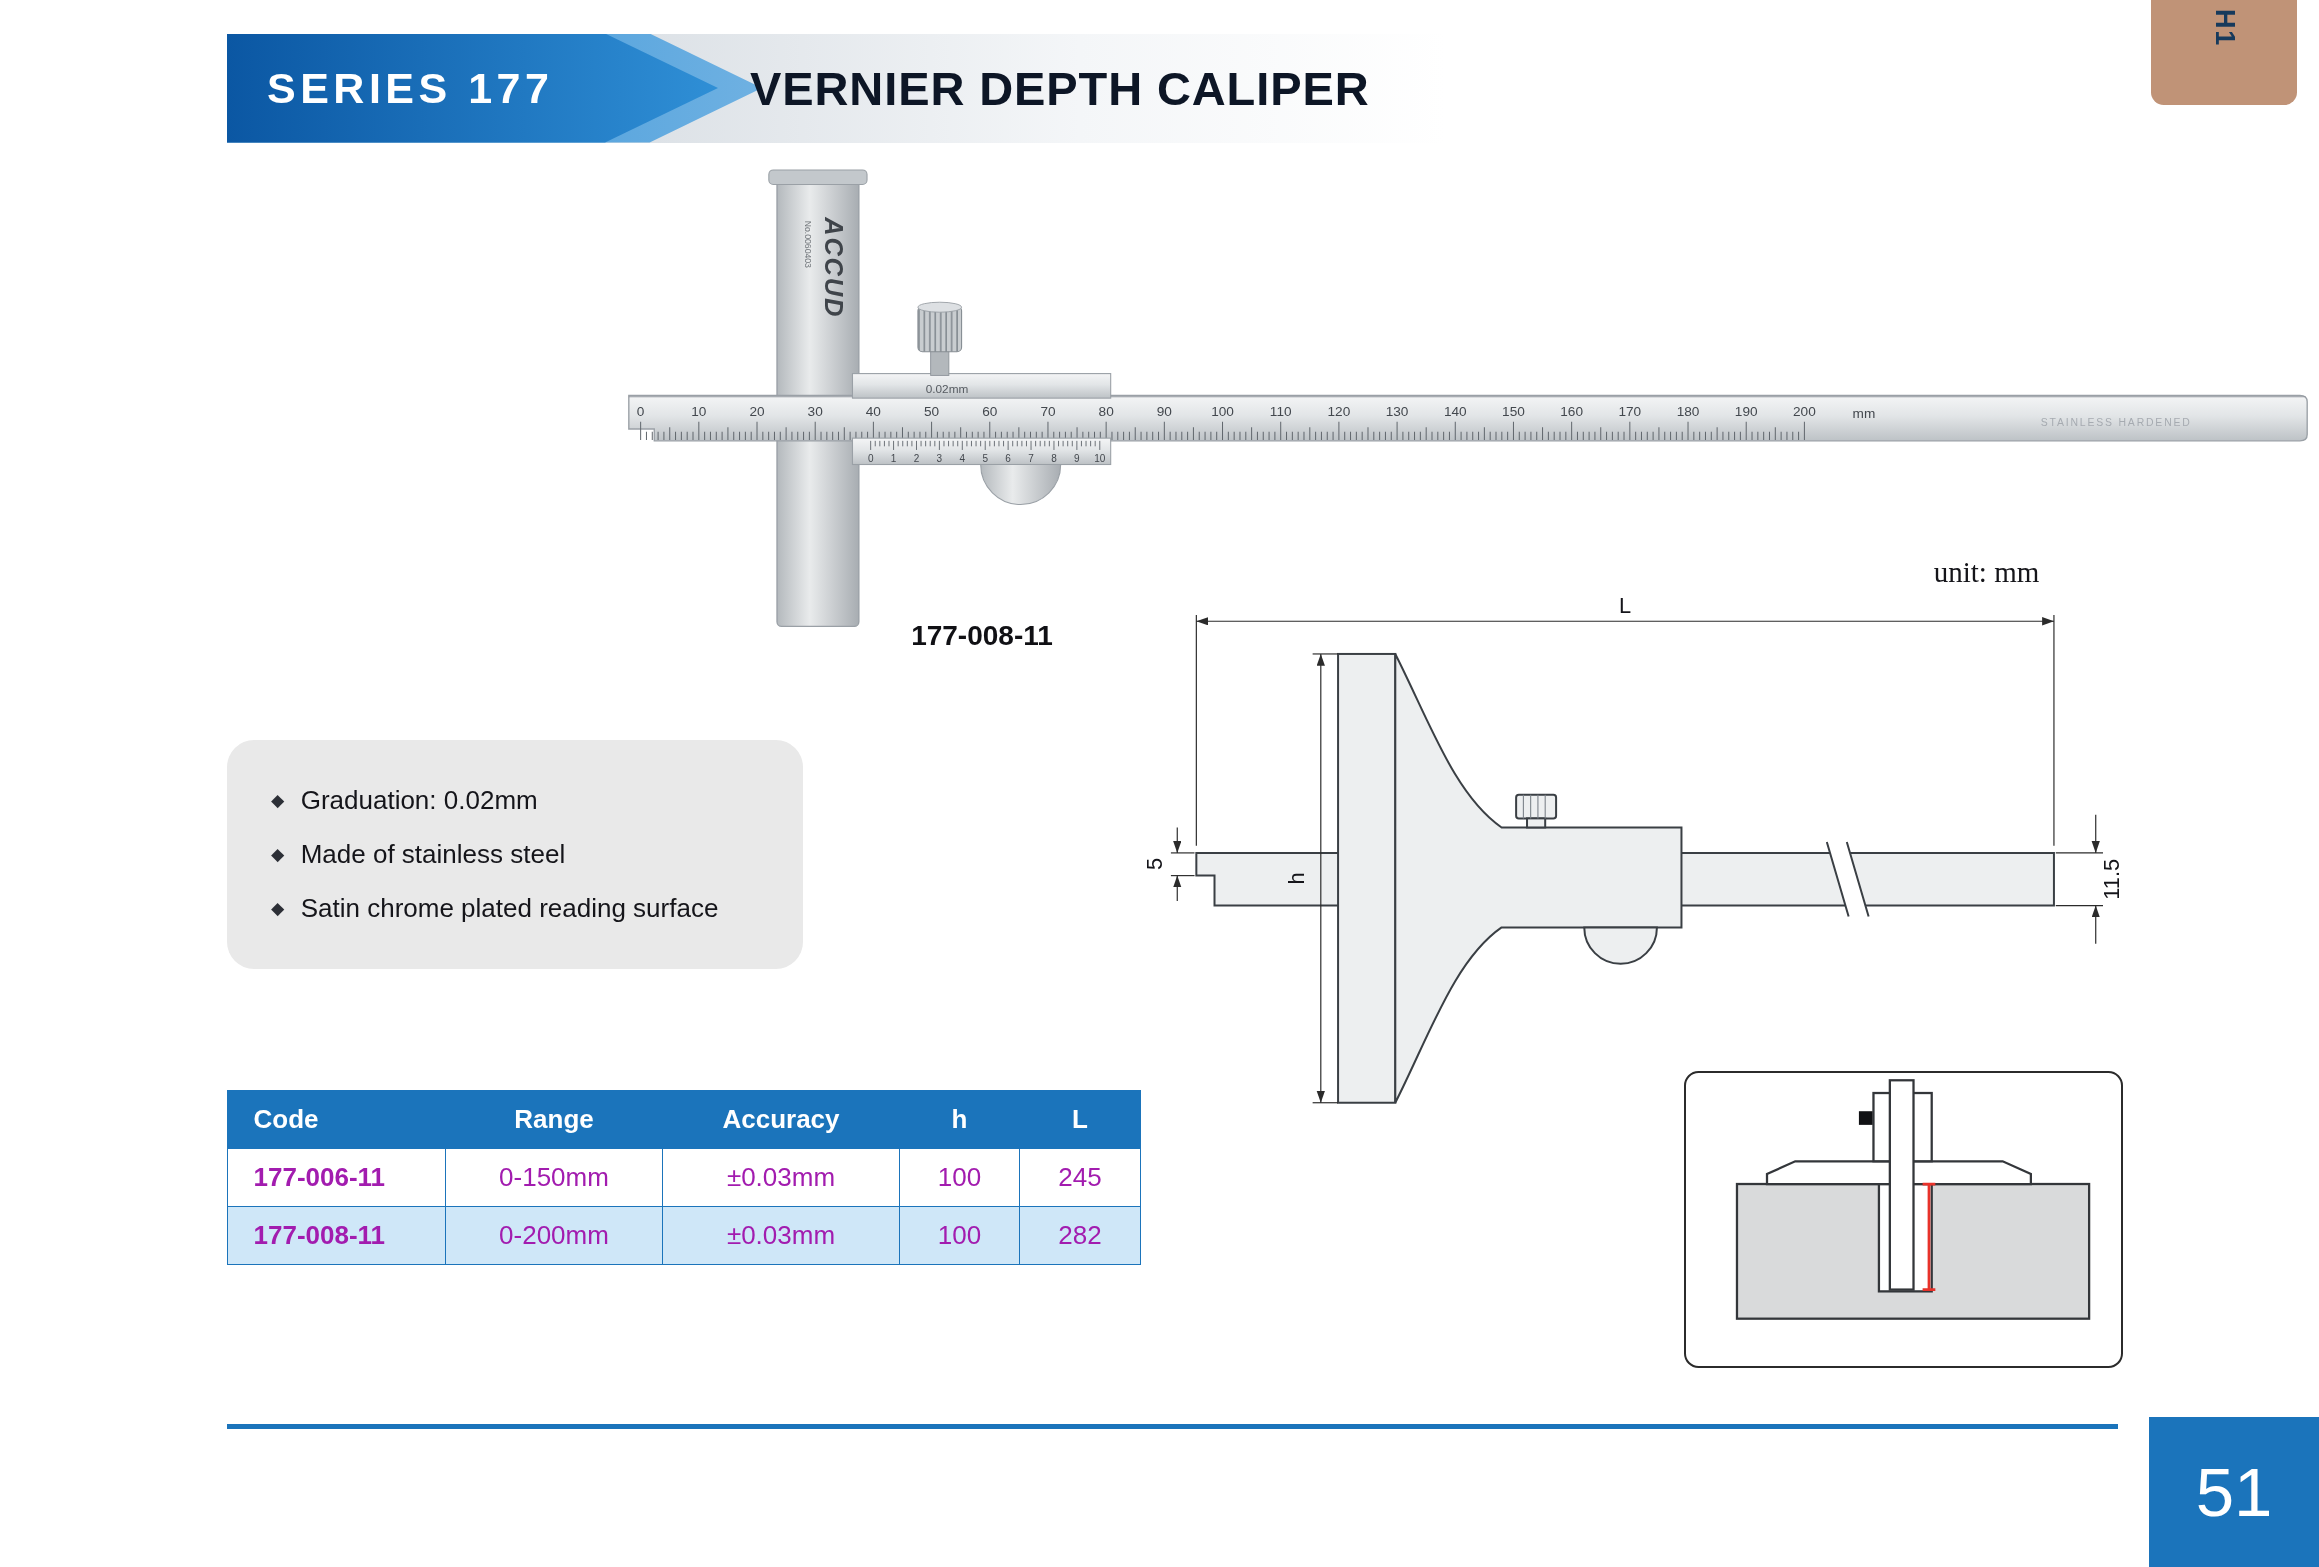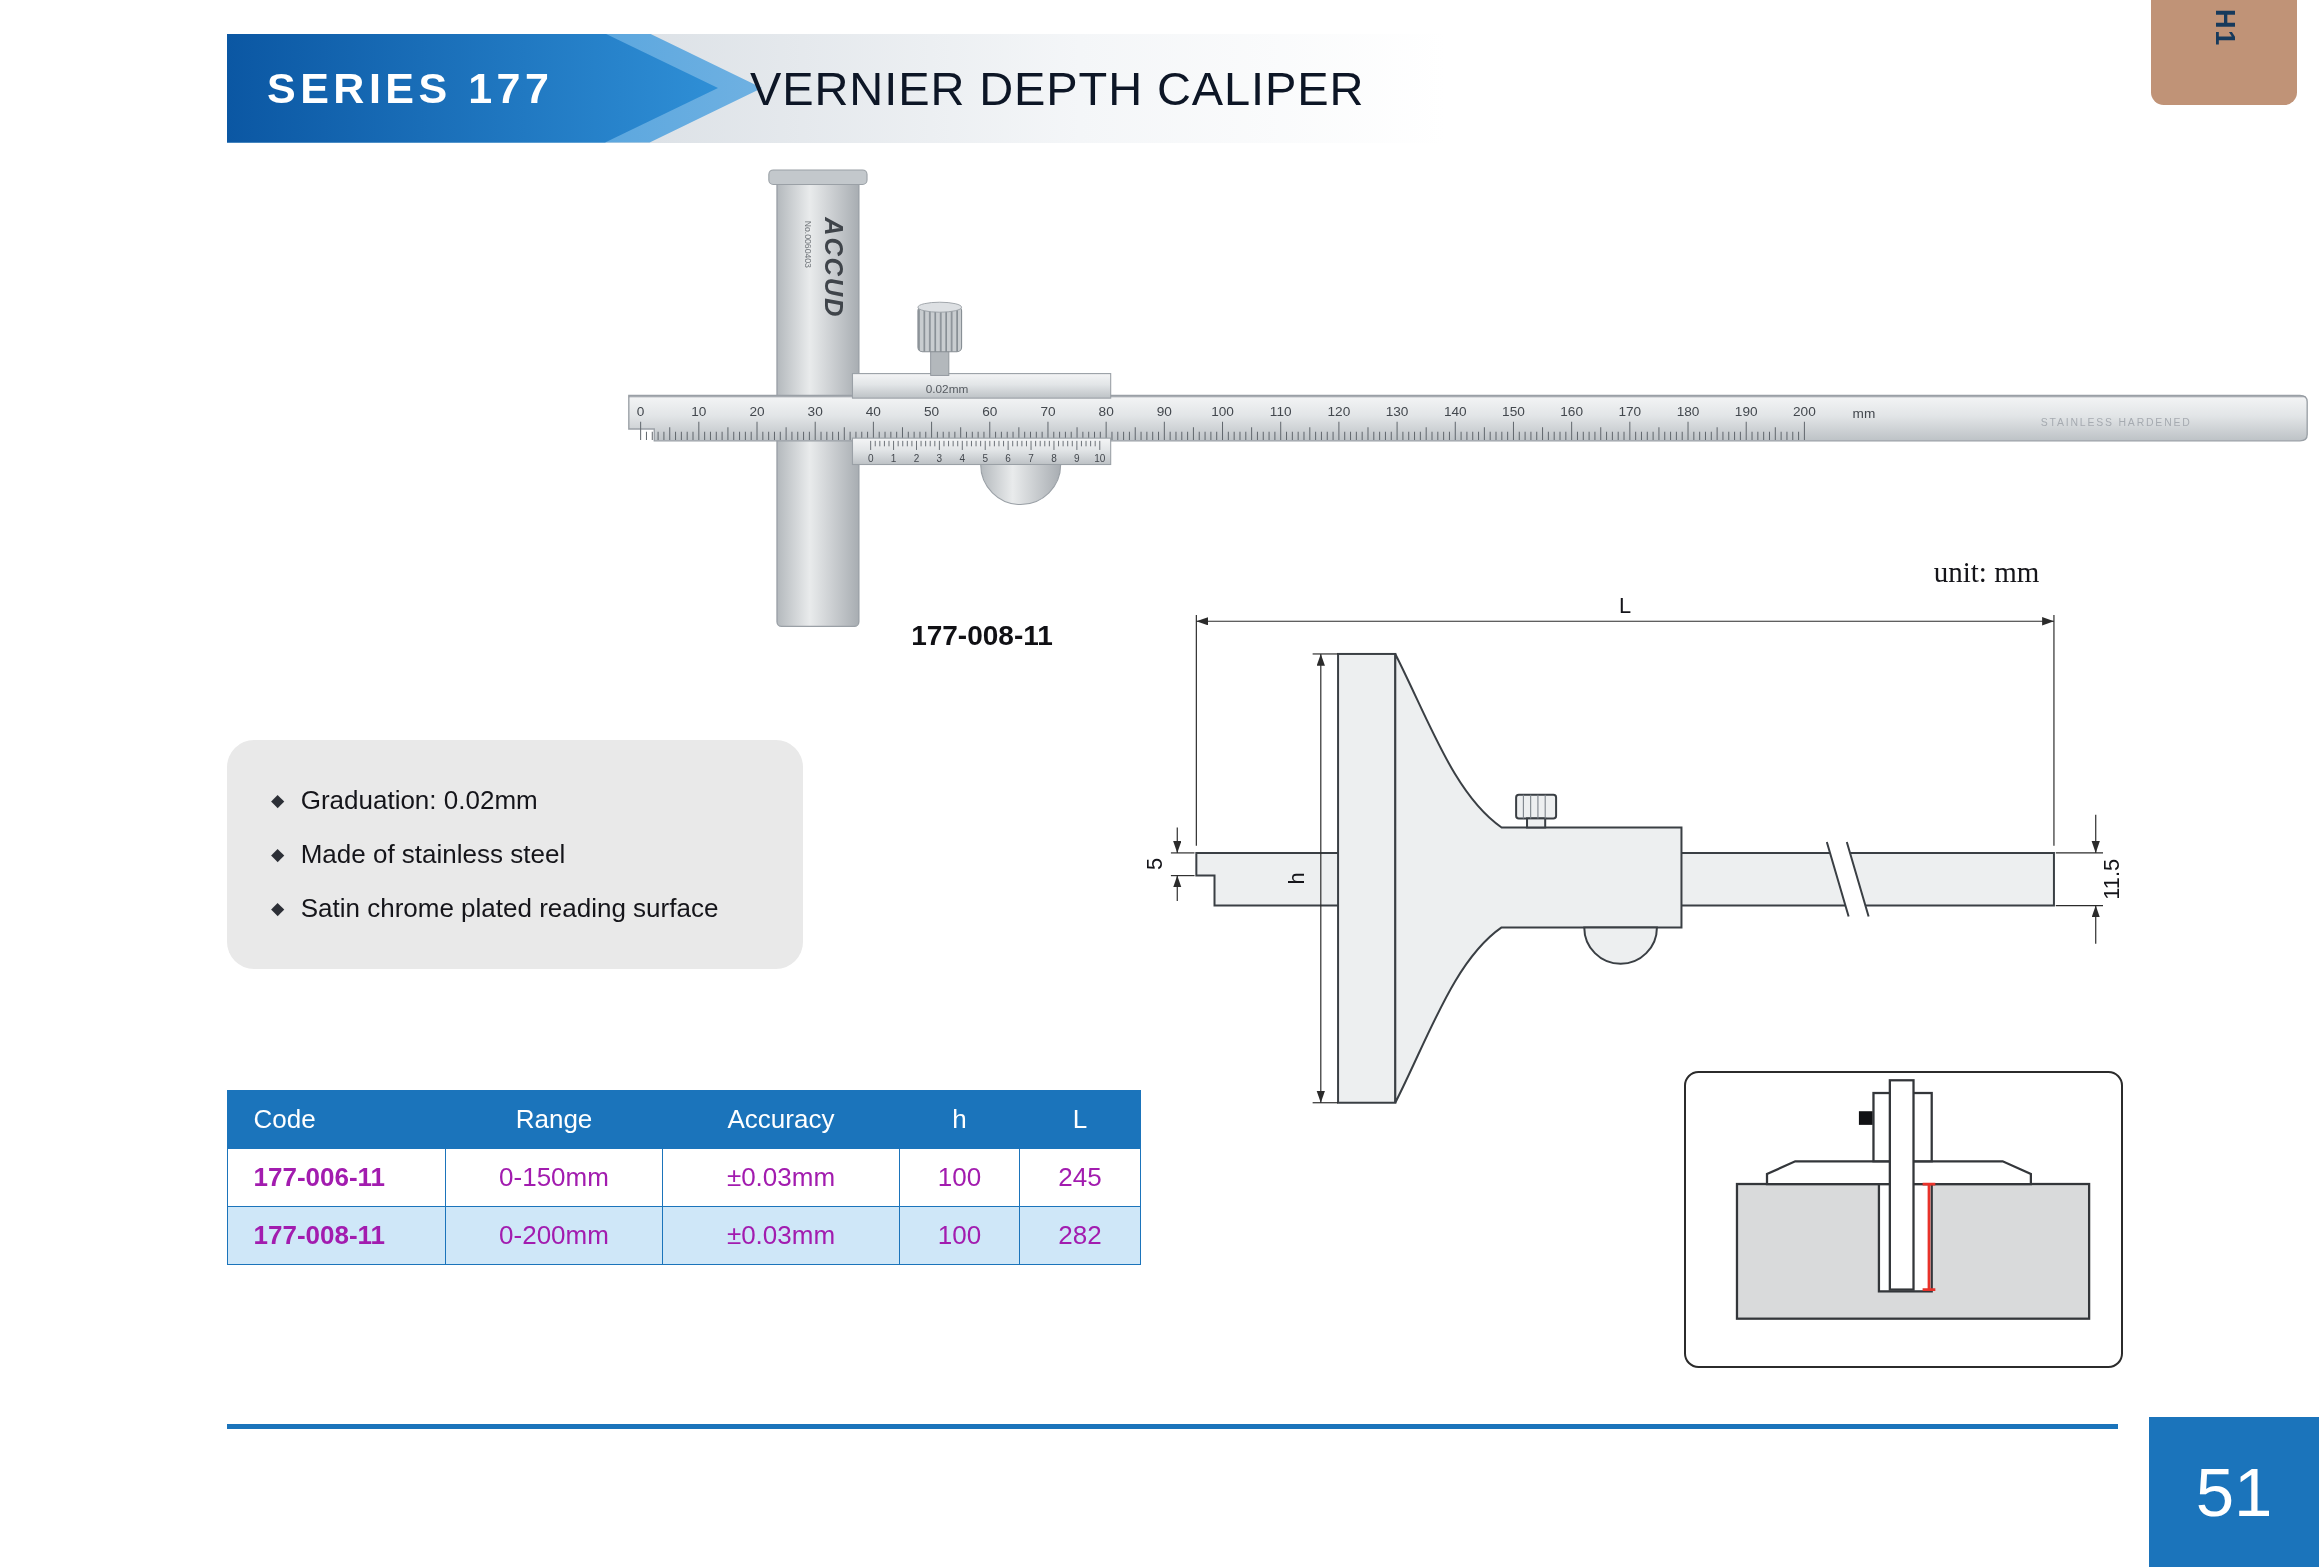--- a/index.html
+++ b/index.html
@@ -12,21 +12,21 @@
     background:linear-gradient(90deg,#c7ced6 0%,#dde2e7 35%,#f4f6f8 70%,#ffffff 100%);margin-top:10px;}
   .banner-accent{position:absolute;left:0;top:0;width:535px;height:109px;
     background:linear-gradient(90deg,var(--banner_mid,#2f8fd6),var(--banner_accent,#6fb1e2));
     clip-path:polygon(0 0,79% 0,100% 50%,79% 100%,0 100%);}
   .banner{position:absolute;left:0;top:0;width:491px;height:109px;
     background:linear-gradient(90deg,var(--banner_dark,#0b57a3) 0%,var(--banner_mid,#2f8fd6) 100%);
     clip-path:polygon(0 0,77% 0,100% 50%,77% 100%,0 100%);
     display:flex;align-items:center;padding-left:40px;box-sizing:border-box;}
   .banner-label{font-size:43px;font-weight:800;color:#fff;letter-spacing:4.5px;white-space:nowrap;}
   .page-title{position:absolute;left:523px;top:0;height:109px;display:flex;align-items:center;
-    font-size:47px;font-weight:400;color:#0d1626;letter-spacing:0.9px;white-space:nowrap;}
+    font-size:47px;font-weight:700;color:#0d1626;letter-spacing:0.9px;white-space:nowrap;}
 
   .corner-tab{left:2151px;top:0;width:146px;height:105px;background:var(--tab_tan,#c09377);
     border-radius:0 0 12.7px 12.7px;display:flex;justify-content:center;}
   .corner-tab span{writing-mode:vertical-rl;font-size:27px;font-weight:700;color:#173a5c;
     padding-top:9px;letter-spacing:1.8px;}
 
   
   .photo{left:627px;top:168px;}
   .drawing{left:1136px;top:584px;}
   .usage{left:1684px;top:1071px;border:2.7px solid #2b2b2b;border-radius:14.5px;background:#fff;box-sizing:content-box;}
@@ -36,21 +36,21 @@
   .unit-label{left:1909px;top:556px;width:155px;text-align:center;font-size:29px;color:#15151a;font-family:Liberation Serif, serif;}
 
   
   .features{left:227px;top:740px;width:576px;height:229px;background:#e9e9e9;border-radius:27px;
     padding:33px 0 0 44px;box-sizing:border-box;}
   .feature{display:flex;align-items:center;height:54px;font-size:26px;color:#15151a;}
   .feature .diamond{font-size:17.3px;margin-right:16.4px;color:#2c2f36;}
 
   
   .spec{left:227px;top:1090px;width:914px;border-collapse:collapse;table-layout:fixed;font-size:26px;}
-  .spec th{background:var(--accent,#1b74bb);color:#fff;font-weight:400;height:55px;
+  .spec th{background:var(--accent,#1b74bb);color:#fff;font-weight:700;height:55px;
     border:1.8px solid var(--accent,#1b74bb);text-align:center;}
   .spec th:not(:first-child){border-left:1.8px solid #4f97d0;}
   .spec td{height:55px;border:1.8px solid var(--accent,#1b74bb);text-align:center;color:#a21caf;background-clip:padding-box;}
   .spec th.first,.spec td.code{text-align:left;padding-left:25.5px;}
   .spec td.code{font-weight:700;}
   .spec tbody tr:nth-child(even){background:var(--row_alt,#cfe7f8);}
 
   
   .footer-rule{left:227px;top:1424px;width:1891px;height:4.5px;background:var(--accent,#1b74bb);}
   .pagenum{left:2149px;top:1417px;width:170px;height:150px;background:var(--accent,#1b74bb);

